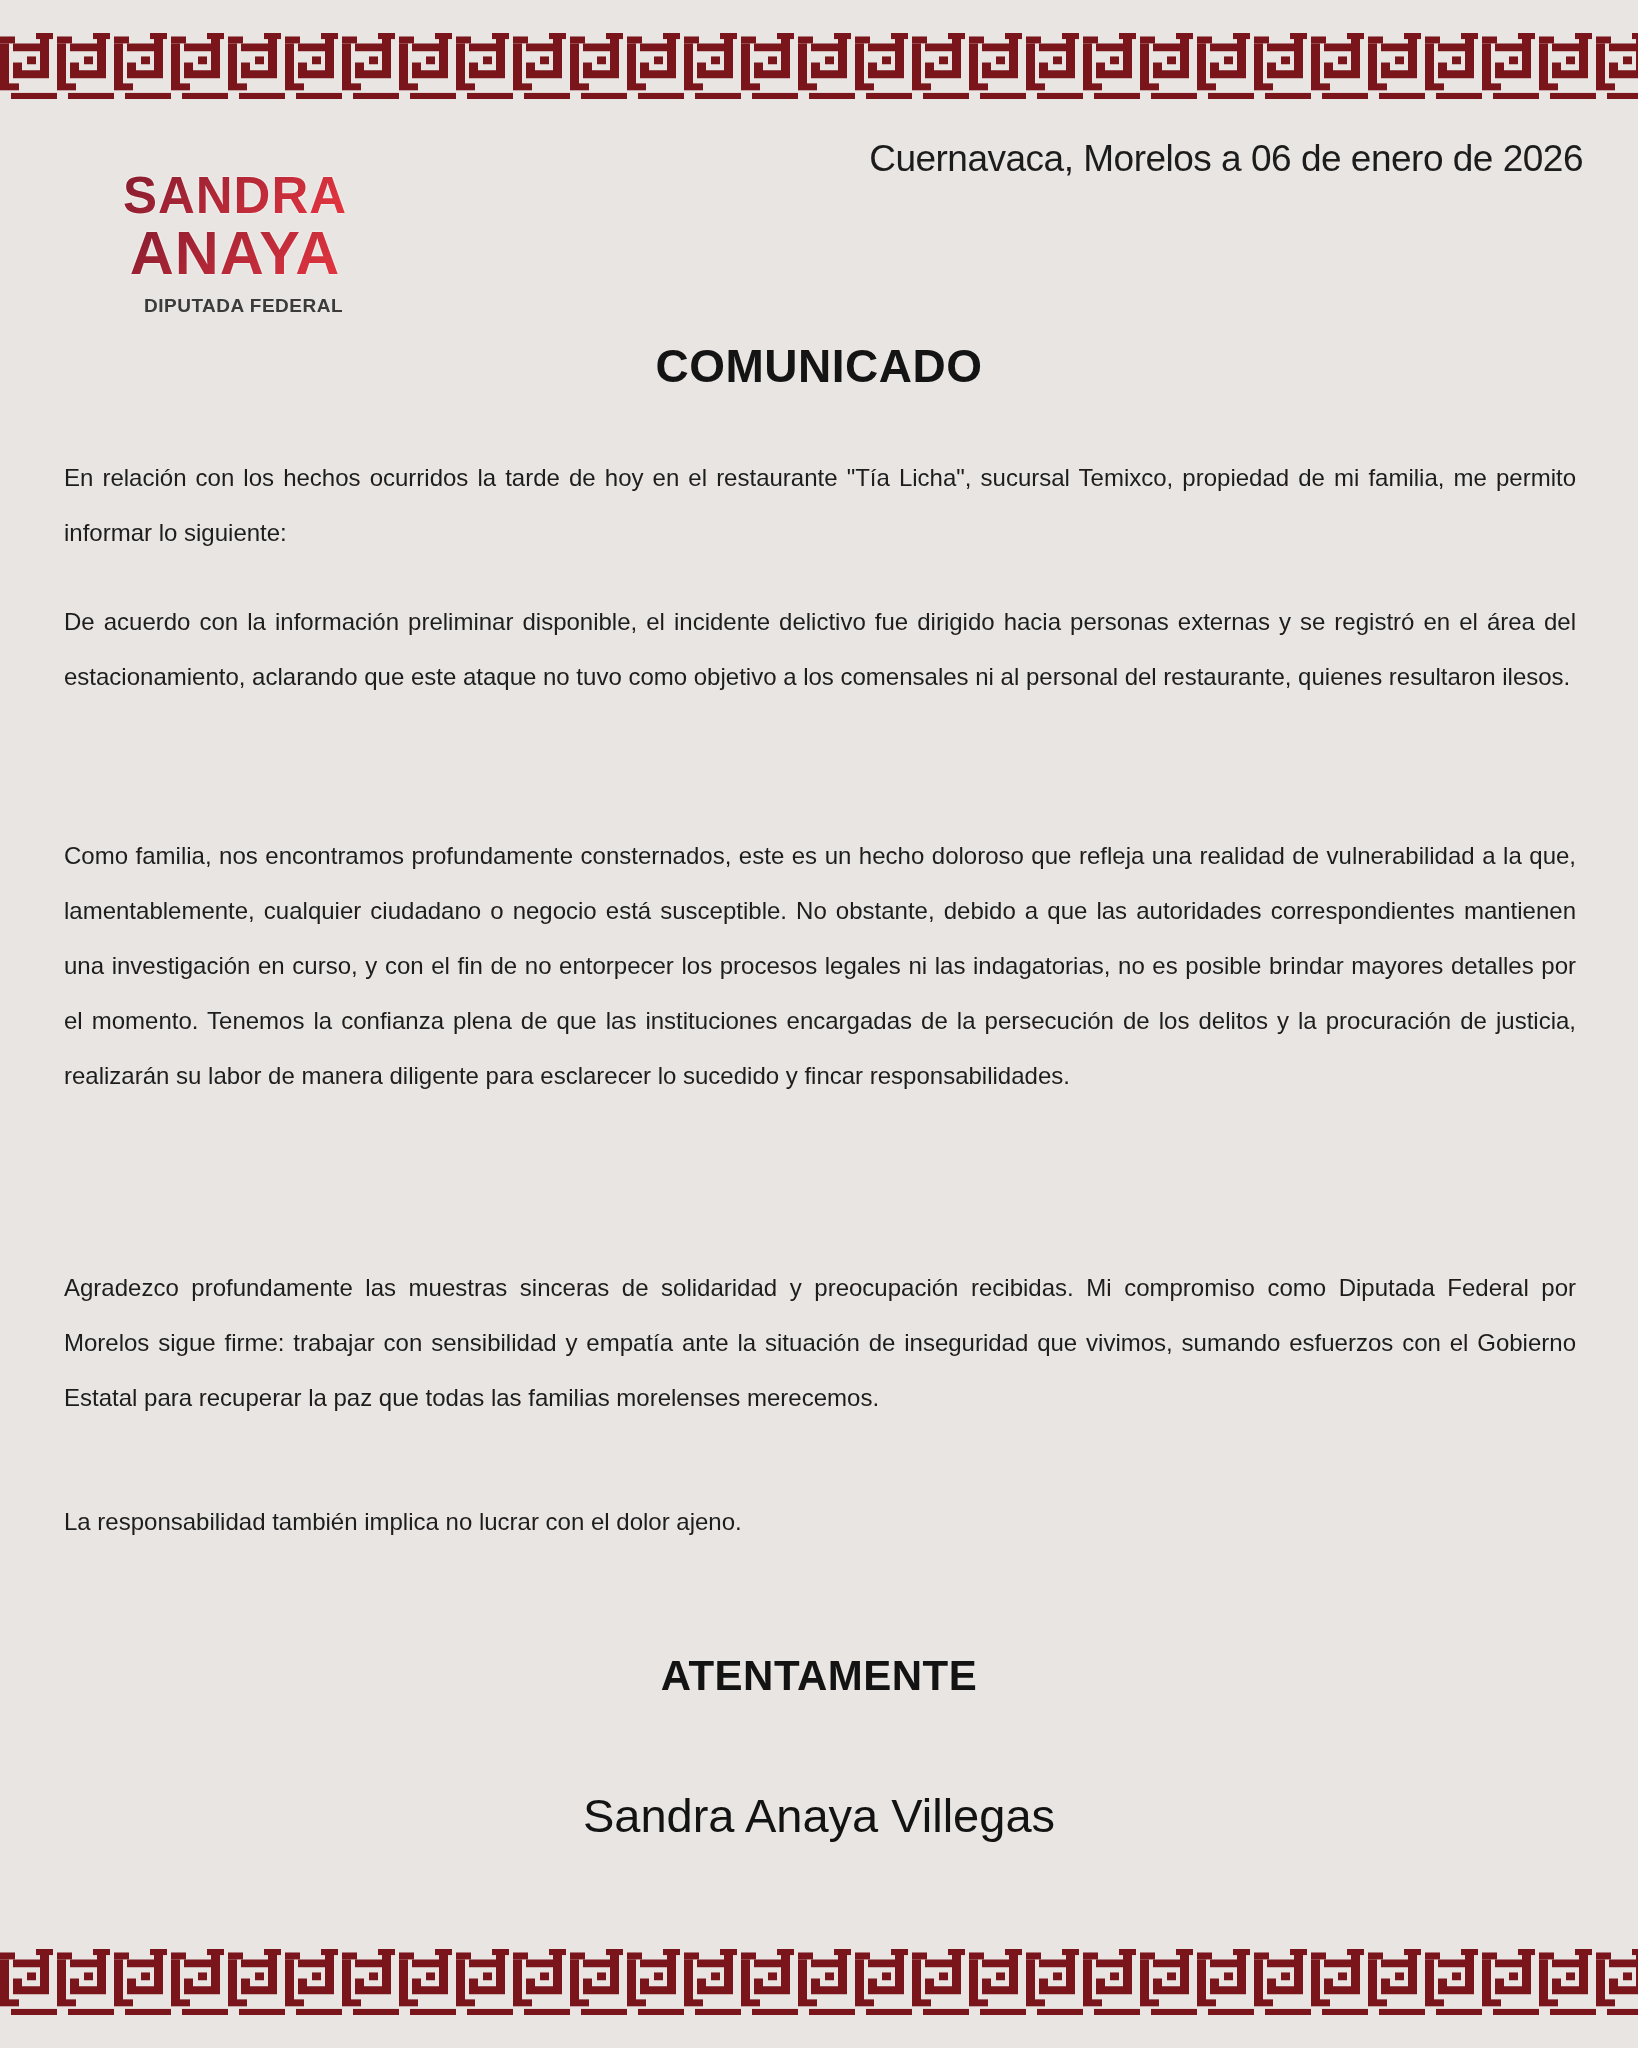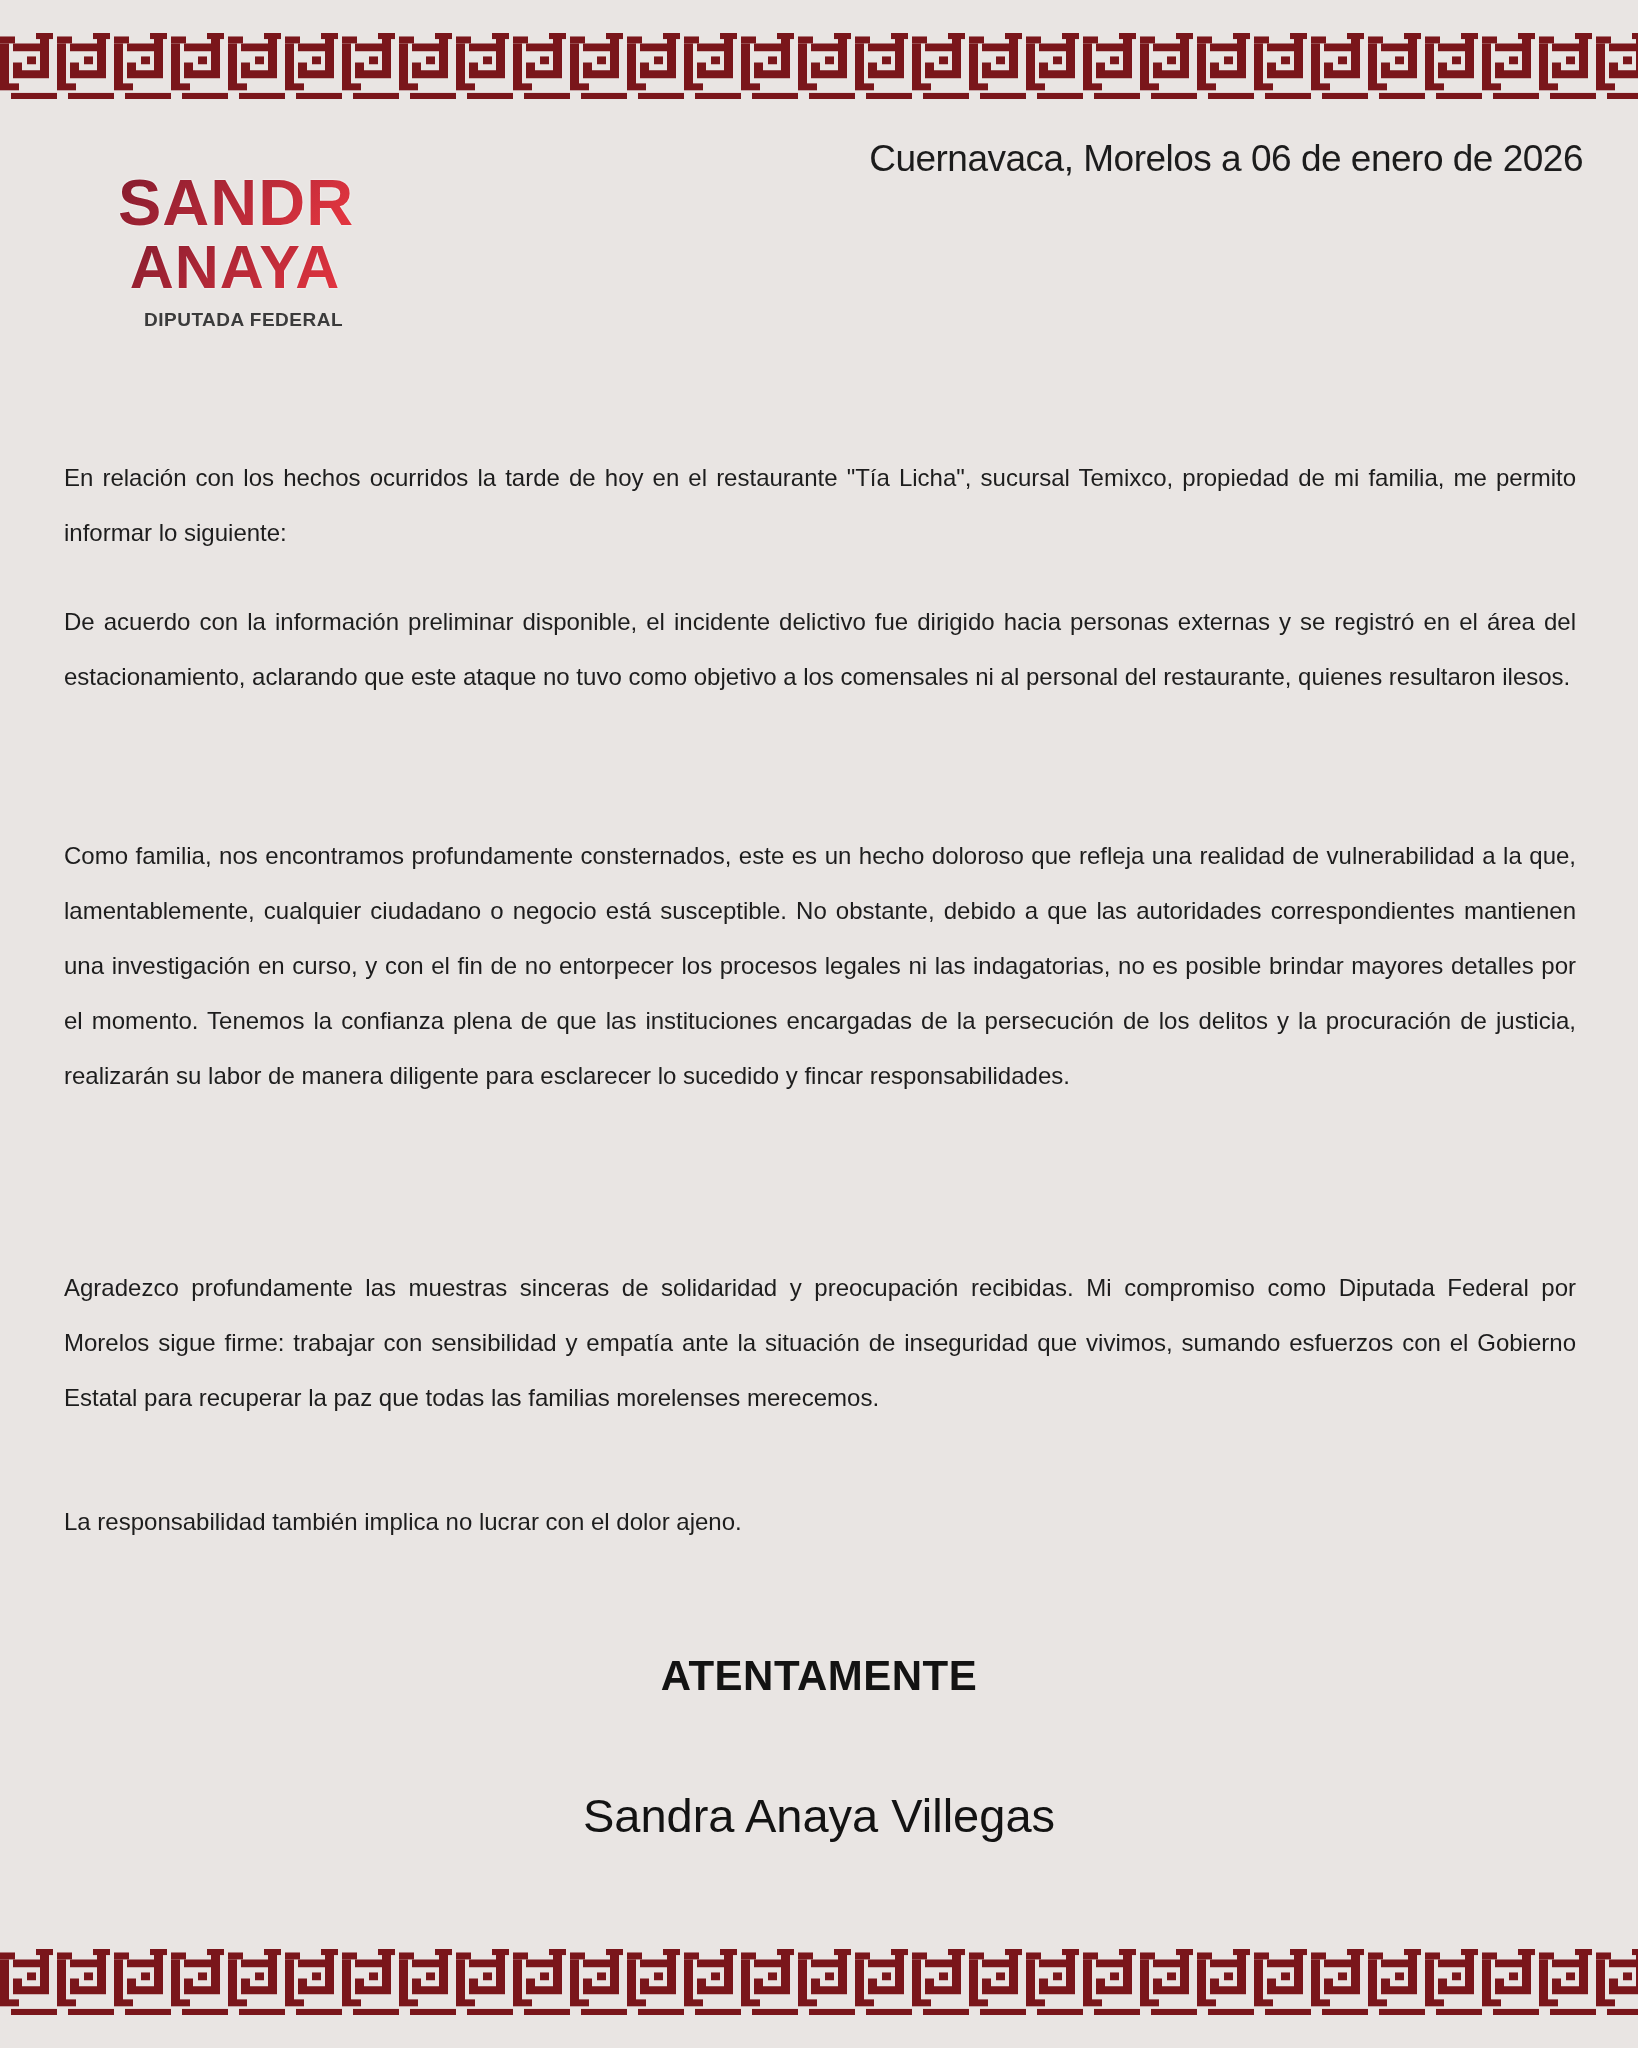--- a/index.html
+++ b/index.html
@@ -40,21 +40,21 @@
     display:block;
   }
   @supports ((-webkit-background-clip:text) or (background-clip:text)){
     .logo-name{
       background:linear-gradient(135deg,var(--logo1) 10%,var(--logo2) 90%);
       -webkit-background-clip:text;background-clip:text;
       color:transparent;text-shadow:none;
       filter:drop-shadow(0 0 1px rgba(255,255,255,0.85));
     }
   }
-  .logo-line1{font-size:65px;}
+  .logo-line1{font-size:51px;}
   .logo-line2{font-size:61px;margin-top:2px;}
   .logo-sub{
     margin-top:12px;
     display:flex;align-items:center;gap:26px;
   }
   .logo-sub .bar{flex:1;height:6px;background:var(--accent);}
   .logo-sub-text{
     font-size:19px;font-weight:bold;color:var(--subtitle-ink);
     letter-spacing:0.5px;white-space:nowrap;
   }
@@ -111,20 +111,21 @@
   <div class="logo">
     <span class="logo-name logo-line1">SANDRA</span>
     <span class="logo-name logo-line2">ANAYA</span>
     <div class="logo-sub">
       <span class="bar"></span>
       <span class="logo-sub-text">DIPUTADA FEDERAL</span>
       <span class="bar"></span>
     </div>
   </div>
 
+  <h1 class="doc-title">COMUNICADO</h1>
 
   <p class="para p1">En relación con los hechos ocurridos la tarde de hoy en el restaurante "Tía Licha", sucursal Temixco, propiedad de mi familia, me permito informar lo siguiente:</p>
   <p class="para p2">De acuerdo con la información preliminar disponible, el incidente delictivo fue dirigido hacia personas externas y se registró en el área del estacionamiento, aclarando que este ataque no tuvo como objetivo a los comensales ni al personal del restaurante, quienes resultaron ilesos.</p>
   <p class="para p3">Como familia, nos encontramos profundamente consternados, este es un hecho doloroso que refleja una realidad de vulnerabilidad a la que, lamentablemente, cualquier ciudadano o negocio está susceptible. No obstante, debido a que las autoridades correspondientes mantienen una investigación en curso, y con el fin de no entorpecer los procesos legales ni las indagatorias, no es posible brindar mayores detalles por el momento. Tenemos la confianza plena de que las instituciones encargadas de la persecución de los delitos y la procuración de justicia, realizarán su labor de manera diligente para esclarecer lo sucedido y fincar responsabilidades.</p>
   <p class="para p4">Agradezco profundamente las muestras sinceras de solidaridad y preocupación recibidas. Mi compromiso como Diputada Federal por Morelos sigue firme: trabajar con sensibilidad y empatía ante la situación de inseguridad que vivimos, sumando esfuerzos con el Gobierno Estatal para recuperar la paz que todas las familias morelenses merecemos.</p>
   <p class="para p5">La responsabilidad también implica no lucrar con el dolor ajeno.</p>
 
   <div class="closing">ATENTAMENTE</div>
   <div class="signature">Sandra Anaya Villegas</div>
 

